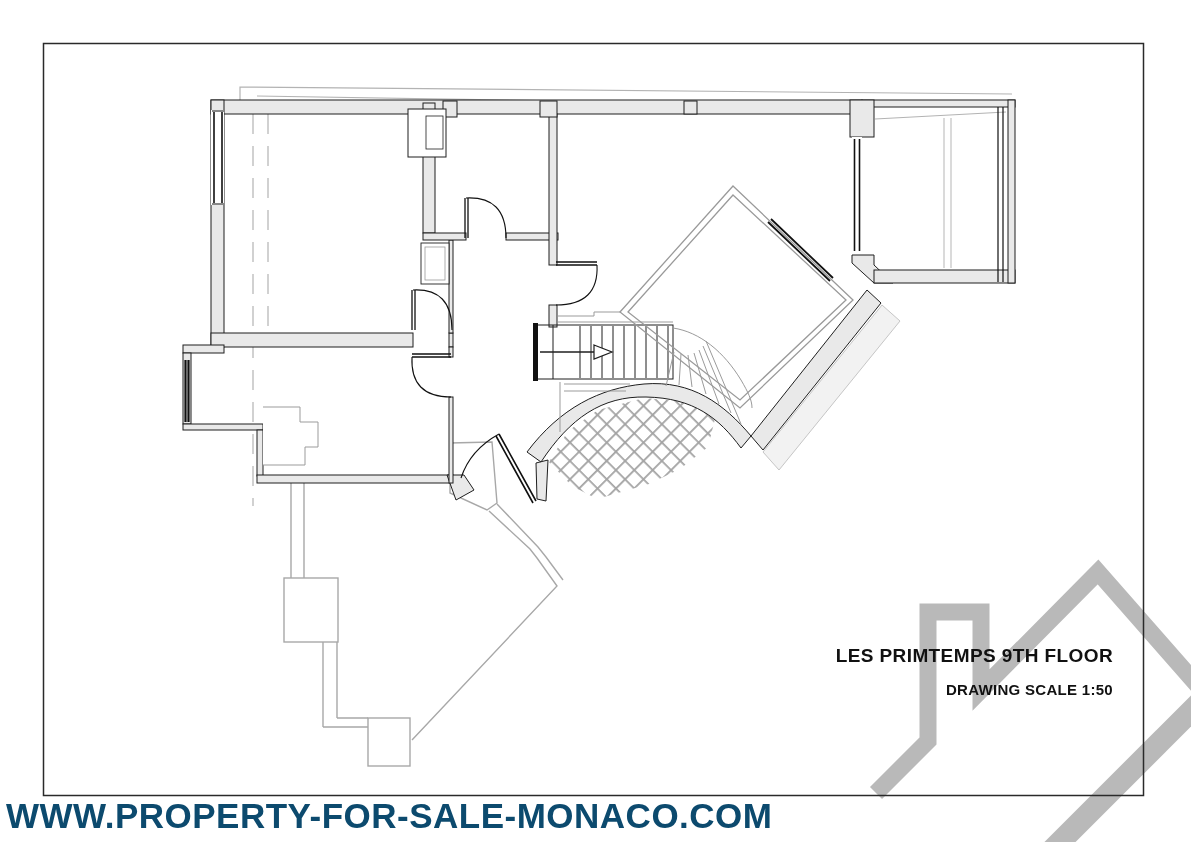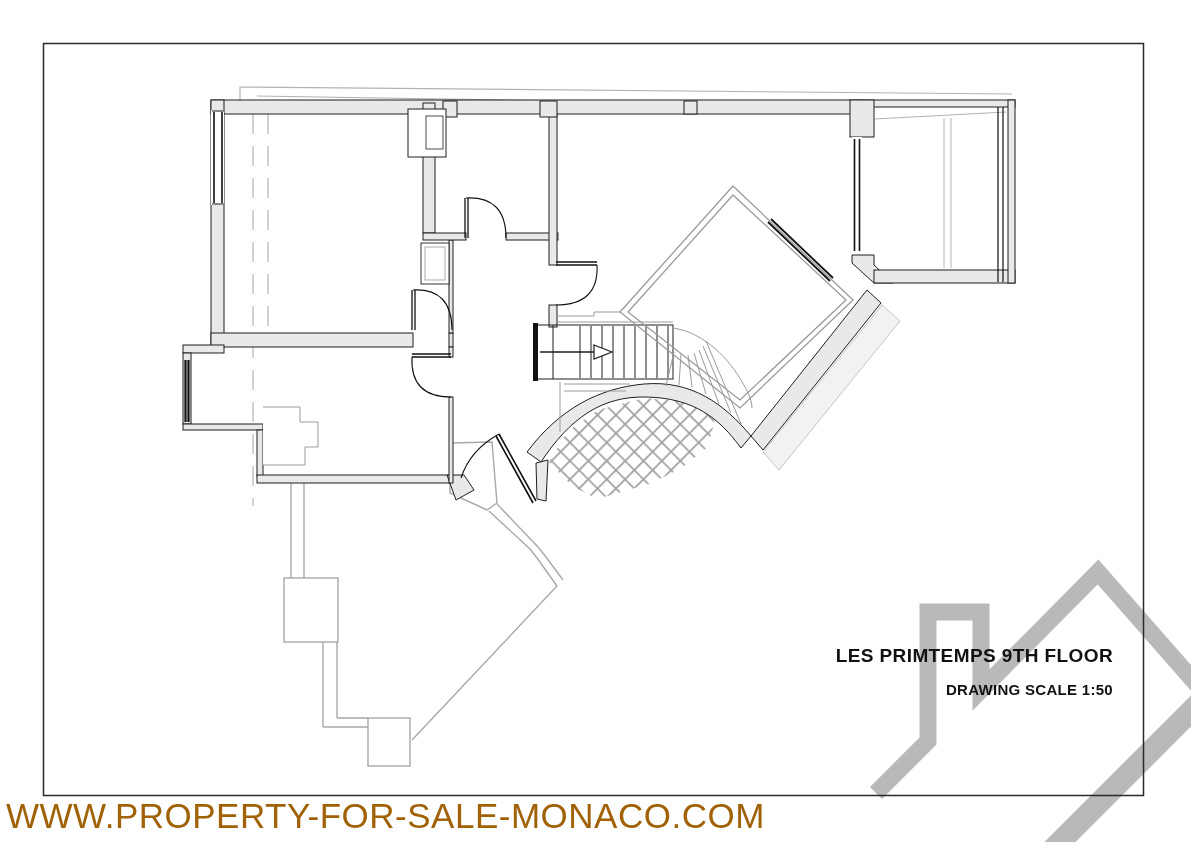--- a/index.html
+++ b/index.html
@@ -2,22 +2,22 @@
 <html><head>
 <meta charset="utf-8">
 <style>
   html,body{margin:0;padding:0;background:#ffffff;}
   .page{position:relative;width:1191px;height:842px;background:#ffffff;overflow:hidden;
         font-family:"Liberation Sans", sans-serif;}
   .plan-svg{position:absolute;left:0;top:0;}
   .title-block{position:absolute;right:78px;top:645px;text-align:right;color:#111;z-index:5;}
   .title-line{font-size:19px;font-weight:bold;letter-spacing:0.4px;line-height:1.15;}
   .scale-line{font-size:15px;font-weight:bold;letter-spacing:0.3px;line-height:1.2;margin-top:14px;}
-  .watermark{position:absolute;left:6px;top:796px;font-size:35px;color:#a16207;
-             letter-spacing:0.5px;white-space:nowrap;z-index:4;font-weight:400;}
+  .watermark{position:absolute;left:6px;top:796px;font-size:35px;color:#0c4a6e;
+             letter-spacing:0.5px;white-space:nowrap;z-index:4;font-weight:700;}
 </style>
 </head>
 <body>
 
 <div class="page">
 
 <svg class="plan-svg" width="1191" height="842" viewBox="0 0 1191 842">
   <defs>
     <pattern id="hatch" width="13" height="13" patternUnits="userSpaceOnUse" patternTransform="rotate(45)">
       <rect width="13" height="13" fill="#ffffff"></rect>

